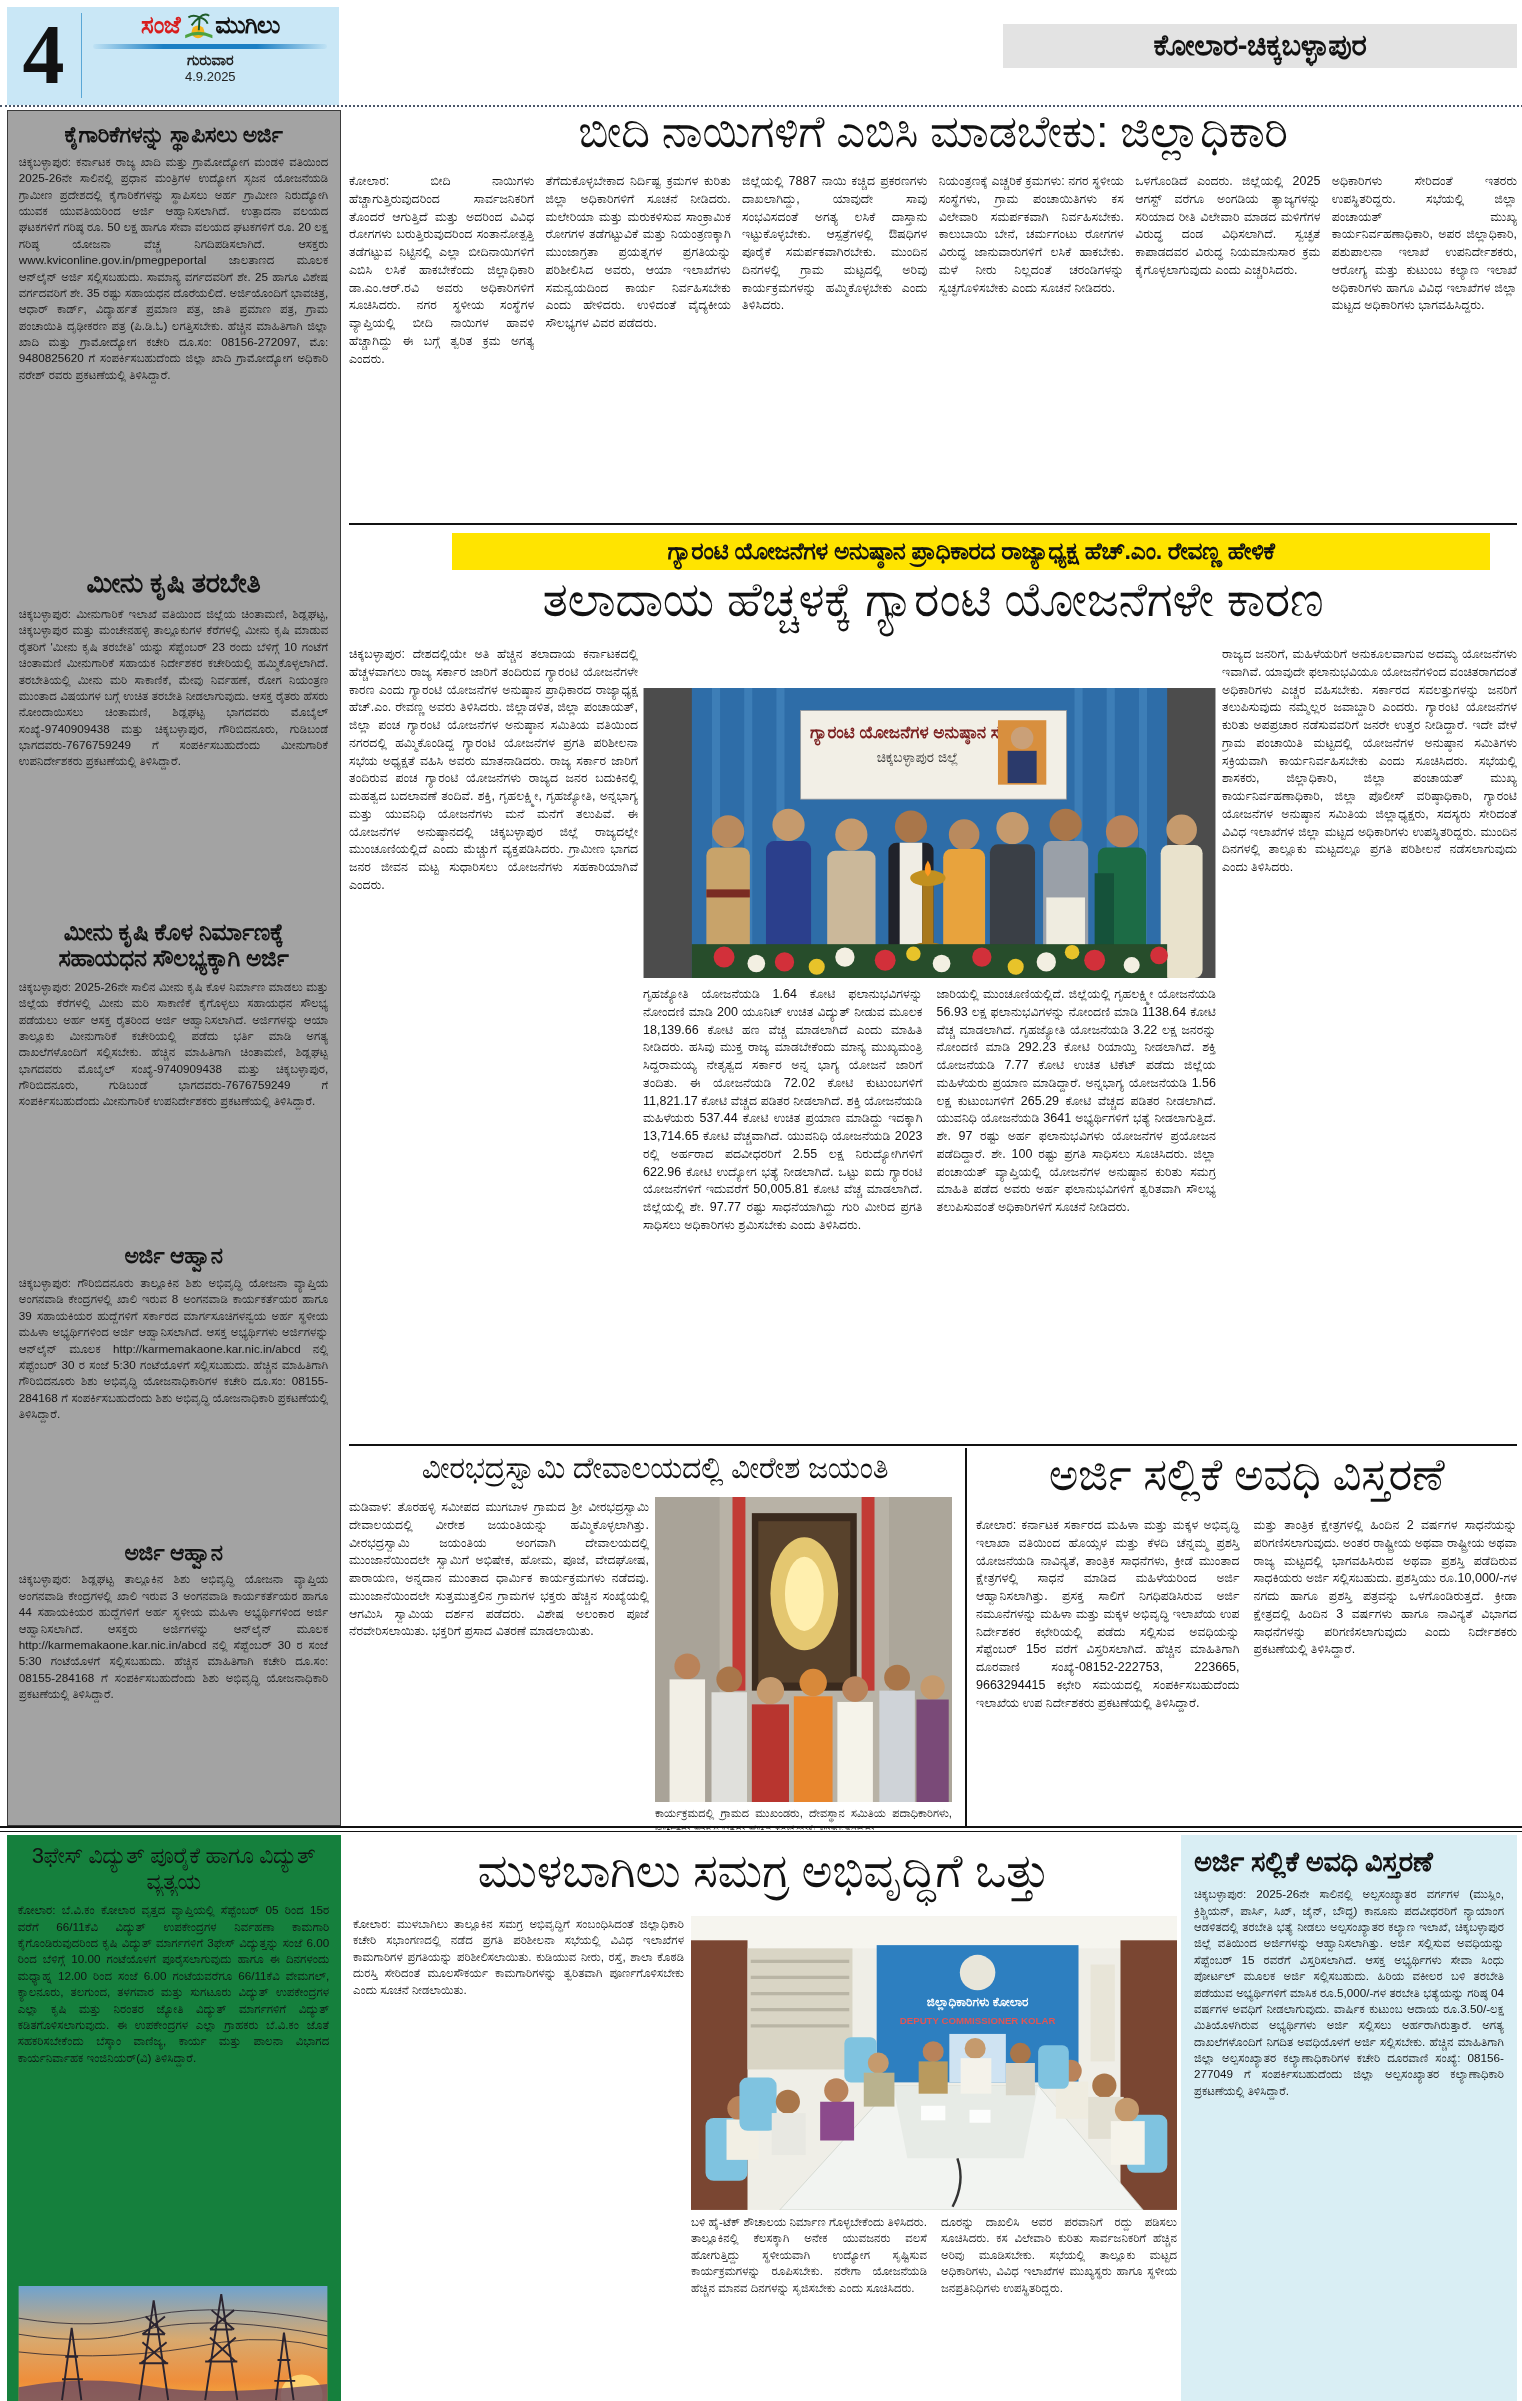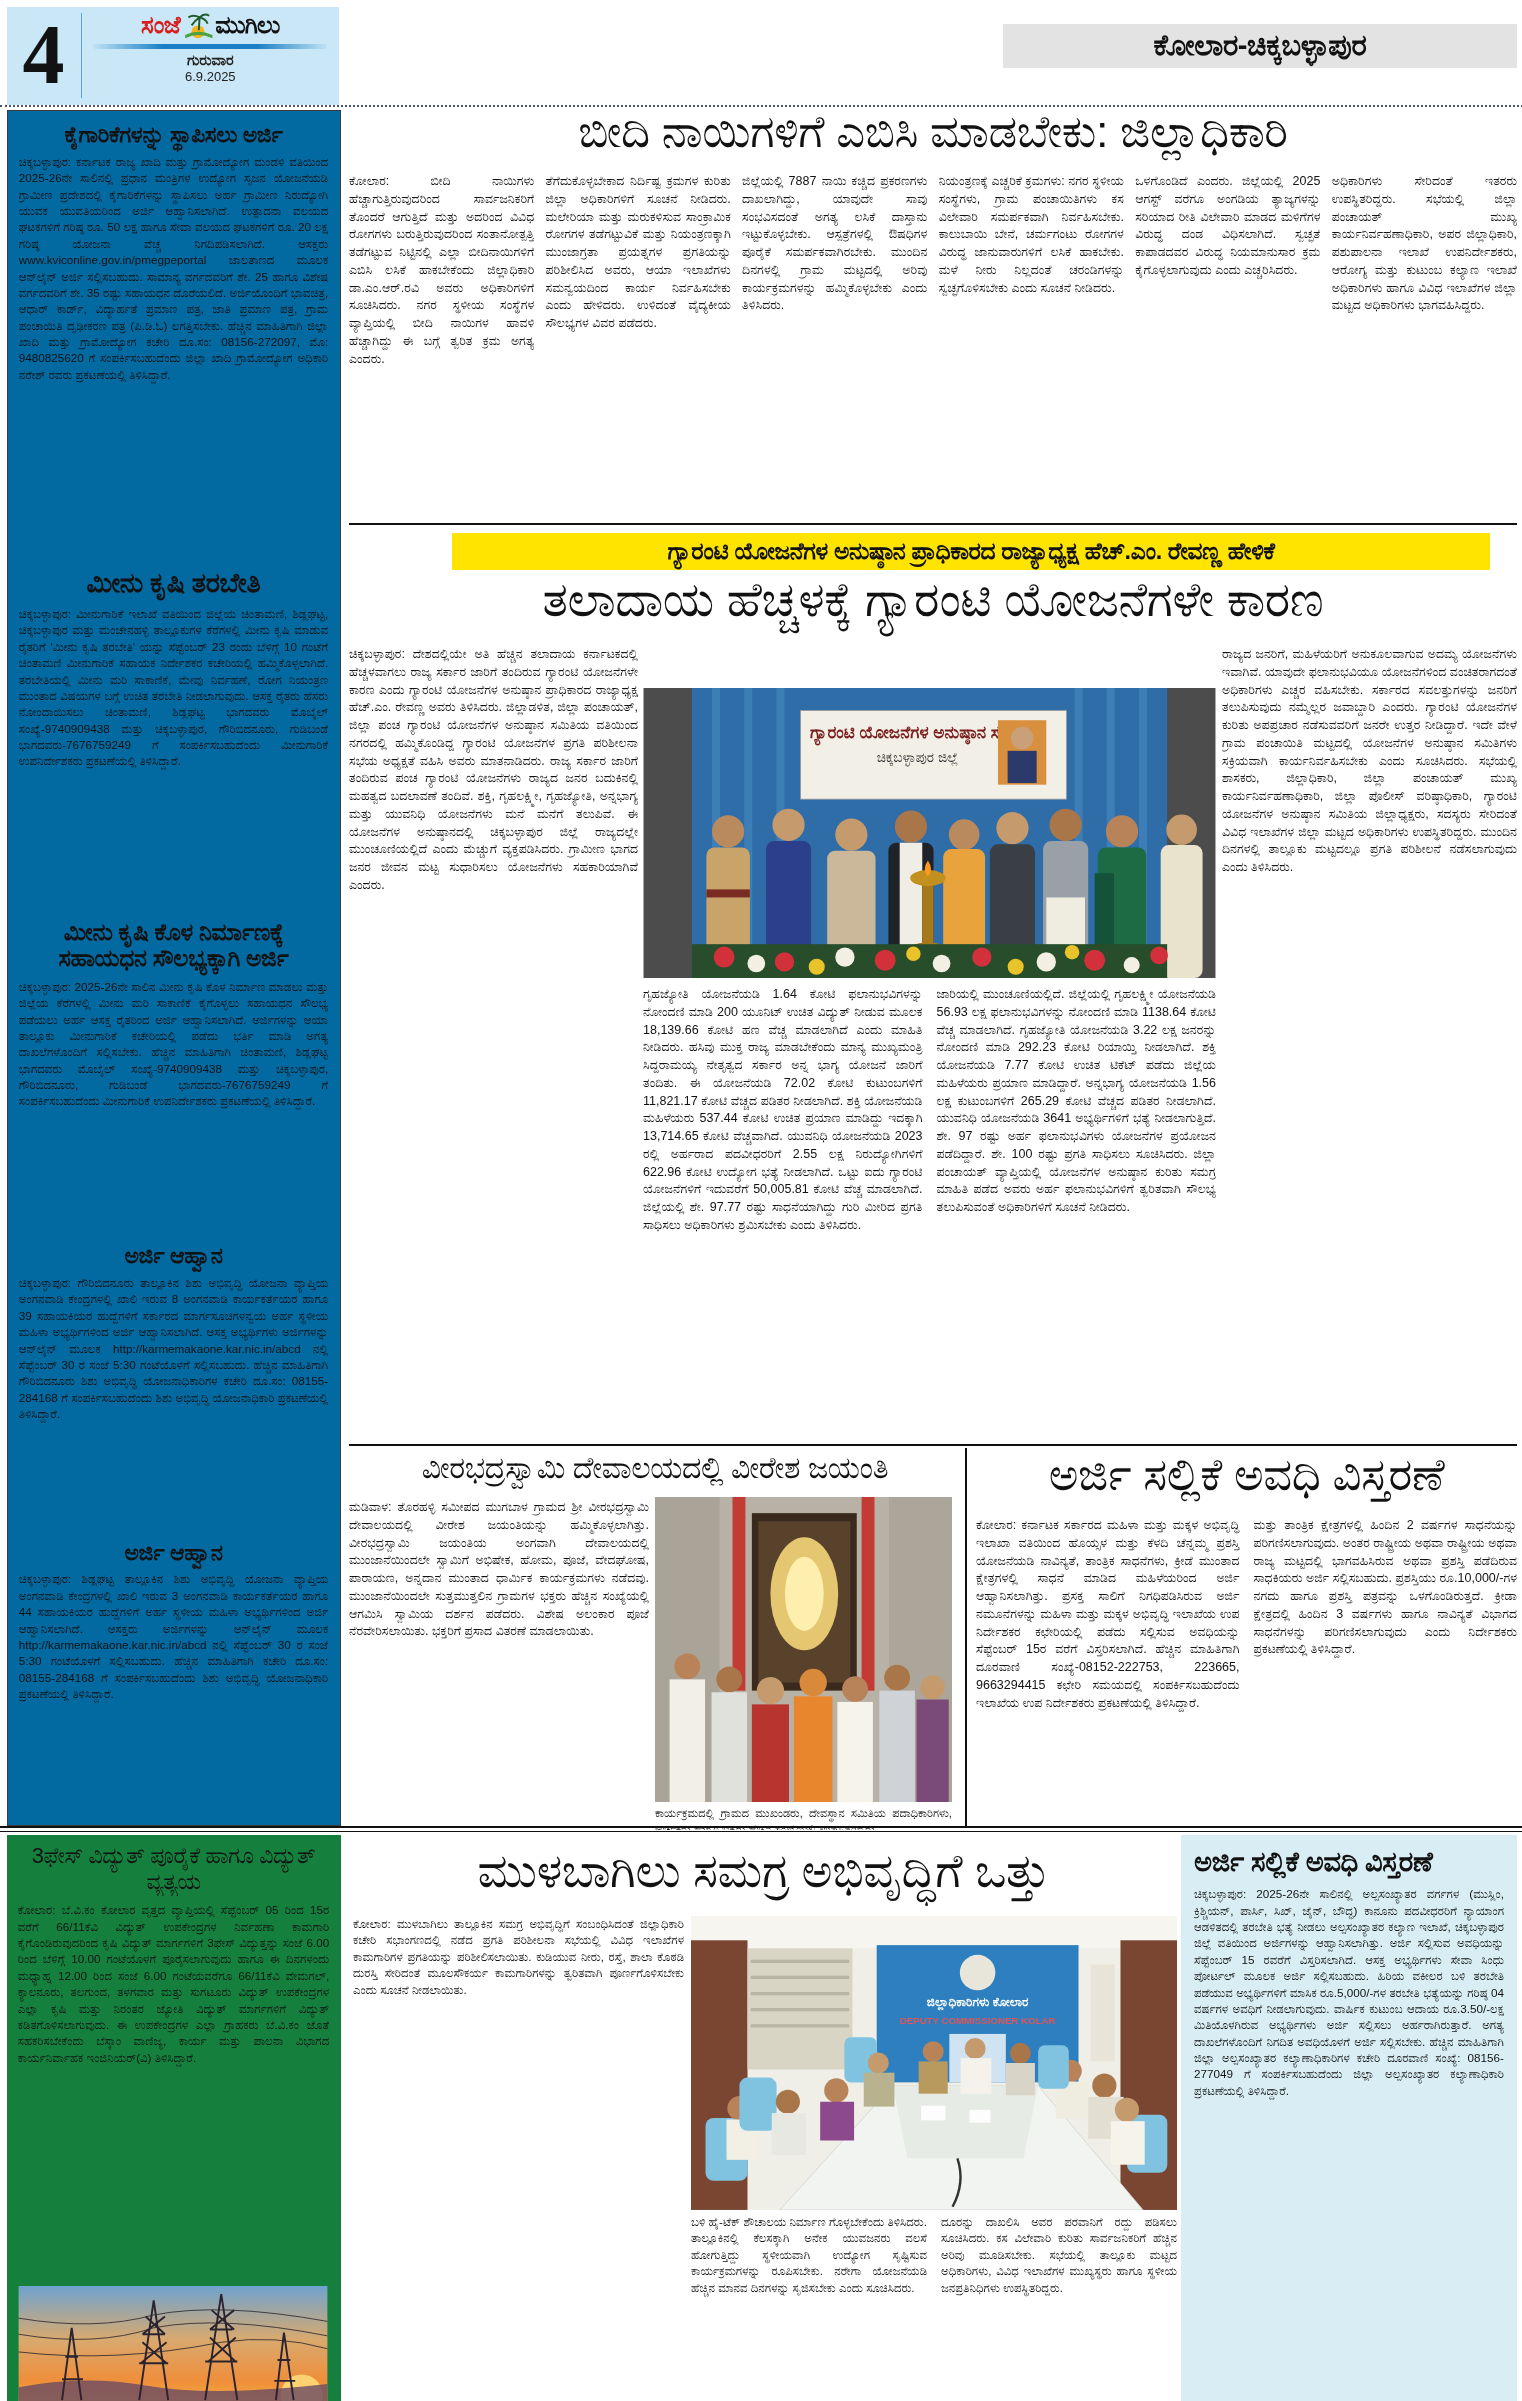--- a/index.html
+++ b/index.html
@@ -5,21 +5,21 @@
   html,body{margin:0;padding:0;background:#ffffff;}
   *{box-sizing:border-box;}
   #page{position:relative;width:1523px;height:2401px;background:#fff;
         font-family:"Liberation Sans","DejaVu Sans",sans-serif;color:#121212;overflow:hidden;}
   .abs{position:absolute;}
   .body-text{font-size:12.5px;line-height:1.42;text-align:justify;overflow:hidden;word-break:break-word;}
   .body-sm{font-size:11.7px;line-height:1.4;text-align:justify;overflow:hidden;word-break:break-word;}
   .headline{font-weight:normal;letter-spacing:-0.4px;line-height:1.05;text-align:center;overflow:hidden;}
   .rule{background:#111;}
   .dotted{border-top:2.4px dotted #4a5668;height:0;}
-  .green-box{background:#0369a1;border:0.8px solid #3a3a3a;}
+  .green-box{background:#a3a3a3;border:0.8px solid #3a3a3a;}
   .grey-box{background:#15803d;}
   .blue-box{background:#d9eef4;}
   .kicker{background:#ffe400;font-weight:bold;text-align:center;}
   .cols2{display:flex;gap:14px;}
   .cols2>div{flex:1;}
   .cols6{display:flex;gap:11.3px;}
   .cols6>div{flex:1;}
   .lc-article{padding:8px 11.3px 11.3px 11.3px;}
   .lc-head{font-weight:bold;text-align:center;font-size:22px;line-height:1.15;margin:3.2px 0 6.5px 0;letter-spacing:-0.4px;}
   svg{display:block;}
@@ -37,21 +37,21 @@
         <span style="color:#d81d1d;">ಸಂಜೆ</span><span style="display:inline-block;vertical-align:middle;margin:0 1.6px;">
           <svg width="32" height="32" viewBox="0 0 40 40">
             <circle cx="20" cy="26" r="8" fill="#f5b31b"></circle>
             <path d="M4 30 Q20 22 38 30 L38 34 Q20 26 4 34 Z" fill="#4da23f"></path>
             <path d="M22 8 L21 24 M22 8 Q14 4 8 8 M22 8 Q28 2 34 6 M22 8 Q16 12 12 18 M22 8 Q30 10 32 16" stroke="#1e5c2a" stroke-width="2.4" fill="none"></path>
           </svg>
         </span><span style="color:#111;">ಮುಗಿಲು</span>
       </div>
       <div style="height:4.8px;margin:0.8px 11.3px 3.2px 11.3px;border-radius:2.4px;background:linear-gradient(90deg,#bfe2f4,#1b7fc4 30%,#1b7fc4 70%,#bfe2f4);"></div>
       <div style="font-size:14.5px;font-weight:bold;color:#222;">ಗುರುವಾರ</div>
-      <div style="font-size:13px;color:#222;">6.9.2025</div>
+      <div style="font-size:13px;color:#222;">4.9.2025</div>
     </div>
   </div>
 
   <div class="abs" style="left:1003px;top:24px;width:514px;height:44px;background:#e3e3e3;display:flex;align-items:center;justify-content:center;">
     <span style="font-size:29px;font-weight:bold;letter-spacing:-0.4px;">ಕೋಲಾರ-ಚಿಕ್ಕಬಳ್ಳಾಪುರ</span>
   </div>
 
   <div class="abs dotted" style="left:0;top:105px;width:1523px;"></div>
 
   <div class="abs green-box" style="left:6.5px;top:110px;width:334px;height:1716px;overflow:hidden;">

